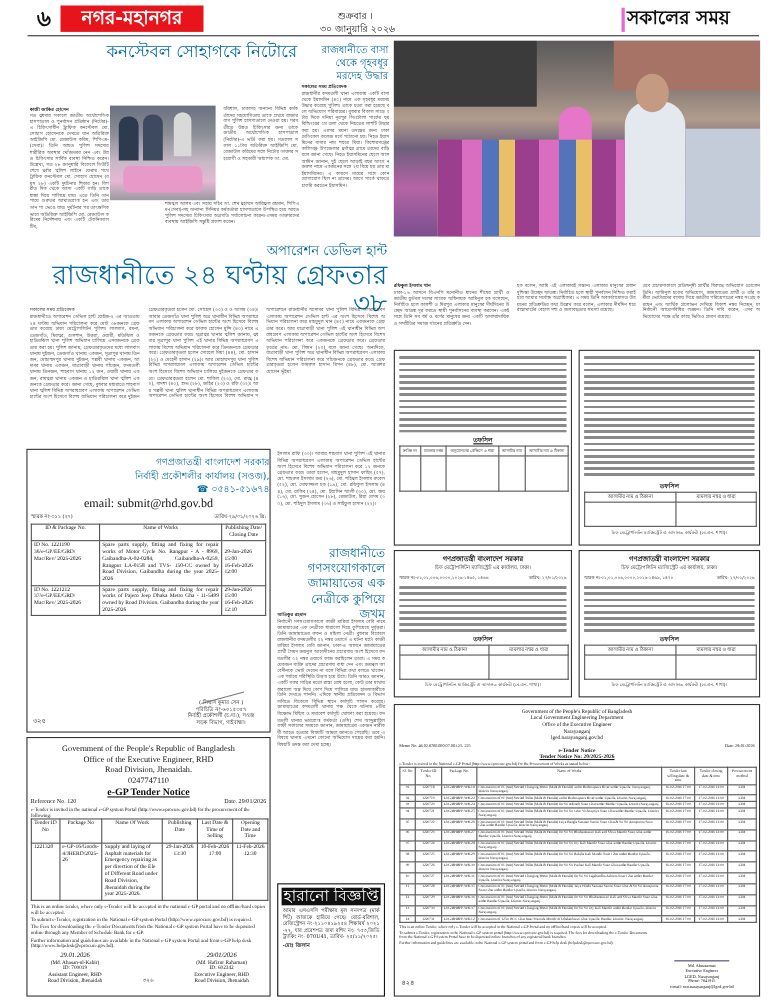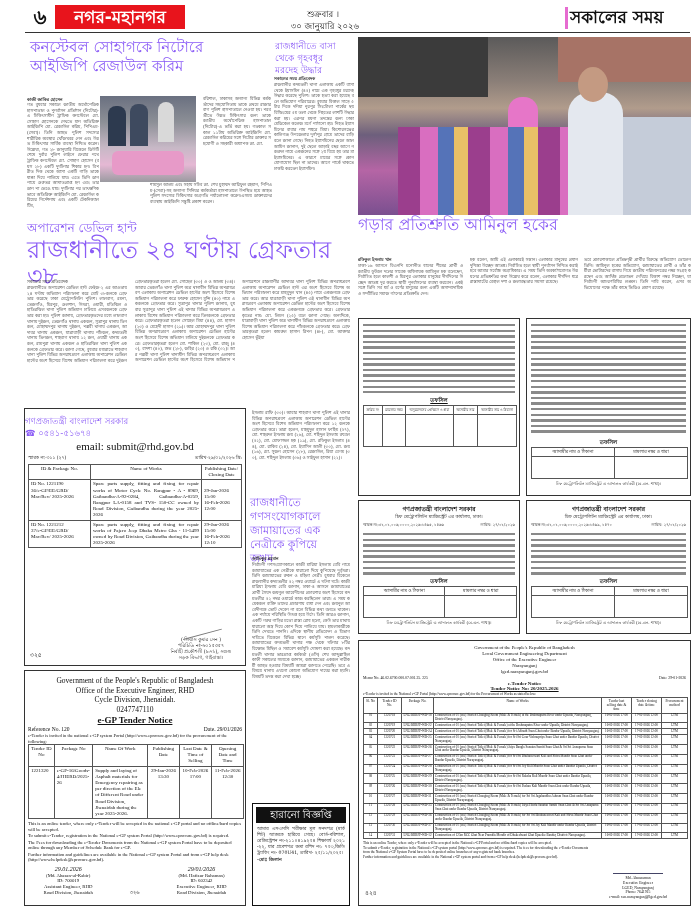--- a/index.html
+++ b/index.html
@@ -1,40 +1,39 @@
 <!DOCTYPE html>
 <html><head>
 <meta charset="utf-8">
 <style>
 *{box-sizing:border-box;margin:0;padding:0}
 body{width:700px;height:910px;background:#fff;font-family:"DejaVu Serif",serif;color:#111;overflow:hidden;position:relative}
 .abs{position:absolute}
 .txt{font-size:4.2px;line-height:5.6px;color:#333;text-align:justify;overflow:hidden;word-break:break-all}
 .txt.filler{background:repeating-linear-gradient(#fff 0,#fff 1px,#8a8a8a 1px,#8a8a8a 3.4px,#fff 3.4px,#fff 5.6px)}
-.head-bn{font-family:"DejaVu Sans",sans-serif;text-align:left;color:#8b5cf6;font-weight:normal}
+.head-bn{font-family:"DejaVu Sans",sans-serif;text-align:right;color:#0369a1;font-weight:normal}
 .box{border:1px solid #333}
 table{border-collapse:collapse;width:100%}
 td,th{border:1px solid #555;font-size:5px;line-height:6.2px;padding:1px 2px;vertical-align:top;font-weight:normal;font-family:"Liberation Serif",serif}
 th{text-align:center}
 .photo{overflow:hidden}
 </style>
 </head>
 <body>
 
 <div class="abs" style="left:27px;top:6px;width:26px;height:22px;font-family:'DejaVu Sans',sans-serif;font-size:20px;font-weight:bold;line-height:22px;text-align:center">৬</div>
 <div class="abs" style="left:55px;top:5px;width:130px;height:24px;background:#e8141c;color:#fff;font-family:'DejaVu Sans',sans-serif;font-size:17px;font-weight:bold;line-height:24px;text-align:center">নগর-মহানগর</div>
 <div class="abs" style="left:283px;top:8px;width:80px;font-family:'DejaVu Sans',sans-serif;font-size:8.5px;text-align:center">শুক্রবার ।</div>
 <div class="abs" style="left:265px;top:20px;width:120px;font-family:'DejaVu Sans',sans-serif;font-size:8.5px;text-align:center">৩০ জানুয়ারি ২০২৬</div>
 <div class="abs" style="left:565px;top:7px;width:3px;height:22px;background:#e66bd0"></div>
 <div class="abs" style="left:570px;top:5px;width:118px;height:24px;font-family:'DejaVu Sans',sans-serif;font-size:17px;font-weight:bold;line-height:24px;color:#111">সকালের সময়</div>
 <div class="abs" style="left:25px;top:32px;width:665px;height:1px;background:#333"></div>
 
 <div class="abs head-bn" style="left:30px;top:38px;width:240px;font-size:15px;line-height:19px">
   <div>কনস্টেবল সোহাগকে নিটোরে</div>
-  <div>আইজিপি রেজাউল করিম</div>
 </div>
 <div class="abs txt" style="left:27px;top:97px;width:70px;font-weight:bold;color:#111">কাজী জাকির হোসেন</div>
 <div class="abs txt" style="left:27px;top:102px;width:72px;height:112px">গত বুধবার সকালে জাতীয় অর্থোপেডিক হাসপাতাল ও পুনর্বাসন প্রতিষ্ঠান (নিটোর)-এ চিকিৎসাধীন ট্রাফিক কনস্টেবল মো. সোহাগ হোসেনকে দেখতে যান অতিরিক্ত আইজিপি মো. রেজাউল করিম, পিপিএম-(সেবা)। তিনি আহত পুলিশ সদস্যের শারীরিক অবস্থার খোঁজখবর নেন এবং উন্নত চিকিৎসার সার্বিক ব্যবস্থা নিশ্চিত করেন। উল্লেখ্য, গত ২৮ জানুয়ারি বিকেলে ডিউটি শেষে দুর্বার পুলিশ লাইনে ফেরার পথে ট্রাফিক কনস্টেবল মো. সোহাগ হোসেন (বয়স ২৮) একটি দুর্ঘটনার শিকার হন। বিপরীত দিক থেকে আসা একটি গাড়ি তাকে ধাক্কা দিয়ে পালিয়ে যায়। এতে তিনি ডান পায়ে গুরুতর আঘাতপ্রাপ্ত হন এবং তার ডান পা ভেঙে যায়। দুর্ঘটনার পর তাৎক্ষণিকভাবে অতিরিক্ত আইজিপি মো. রেজাউল করিমের নির্দেশনায় এবং একটি টেকনিক্যাল টিম,</div>
 <div class="abs photo" style="left:100px;top:96px;width:96px;height:86px;background:linear-gradient(180deg,#6a7080 0%,#8c8f96 30%,#c7b8c6 60%,#e5b8d4 80%,#9a9aa0 100%)">
   <div style="position:absolute;left:8px;top:10px;width:18px;height:40px;background:#2d3a4f;border-radius:8px 8px 0 0"></div>
   <div style="position:absolute;left:30px;top:8px;width:18px;height:42px;background:#3e4a5f;border-radius:8px 8px 0 0"></div>
   <div style="position:absolute;left:58px;top:6px;width:16px;height:40px;background:#d9d9d9;border-radius:8px 8px 0 0"></div>
   <div style="position:absolute;left:12px;top:55px;width:72px;height:24px;background:#e79ac8;border-radius:6px"></div>
 </div>
 <div class="abs txt" style="left:203px;top:96px;width:68px;height:88px">বরিশাল, ঢাকাসহ অন্যান্য বিভিন্ন কর্মকর্তাদের সহযোগিতায় তাকে প্রথমে রাজারবাগ পুলিশ হাসপাতালে নেওয়া হয়। পরবর্তীতে উন্নত চিকিৎসার জন্য তাকে জাতীয় অর্থোপেডিক হাসপাতাল (নিটোর)-এ ভর্তি করা হয়। গতকাল সকাল ১১টায় অতিরিক্ত আইজিপি মো. রেজাউল করিমের সঙ্গে নিটোর ডাক্তার সহযোগী ও সহকারী অধ্যাপক ডা. মো.</div>
@@ -52,21 +51,20 @@
   <div style="position:absolute;left:0;top:0;width:130px;height:60px;background:#3b3b3b"></div>
   <div style="position:absolute;left:200px;top:0;width:133px;height:45px;background:#a77366"></div>
   <div style="position:absolute;left:210px;top:55px;width:55px;height:123px;background:#e4e8ef;border-radius:22px 22px 0 0"></div>
   <div style="position:absolute;left:220px;top:30px;width:30px;height:35px;background:#c49a82;border-radius:50%"></div>
   <div style="position:absolute;left:150px;top:60px;width:30px;height:40px;background:#e676c8;border-radius:14px 14px 0 0"></div>
   <div style="position:absolute;left:40px;top:90px;width:170px;height:88px;background:repeating-linear-gradient(90deg,#9b3e8d 0 22px,#d96ec0 22px 40px,#5573b8 40px 56px,#e9c067 56px 70px)"></div>
   <div style="position:absolute;left:265px;top:80px;width:68px;height:98px;background:#c5ccd9"></div>
 </div>
 
 <div class="abs head-bn" style="left:358px;top:215px;width:333px;font-size:16px;line-height:20px">
-  <div>গড়ার প্রতিশ্রুতি আমিনুল হকের</div>
 </div>
 <div class="abs txt" style="left:358px;top:257px;width:105px;font-weight:bold;color:#111">রফিকুল ইসলাম খান</div>
 <div class="abs txt" style="left:358px;top:263px;width:105px;height:50px">ঢাকা-১৬ আসনে বিএনপি মনোনীত ধানের শীষের প্রার্থী ও জাতীয় ফুটবল দলের সাবেক অধিনায়ক আমিনুল হক বলেছেন, নির্বাচিত হলে কালশী ও মিরপুর এলাকার মানুষের দীর্ঘদিনের উচ্ছেদ আতঙ্ক দূর করতে স্থায়ী পুনর্বাসনের ব্যবস্থা করবেন। একই সঙ্গে তিনি সব ধর্ম ও বর্ণের মানুষের জন্য একটি অসাম্প্রদায়িক ও সম্প্রীতির সমাজ গঠনের প্রতিশ্রুতি দেন।</div>
 <div class="abs txt" style="left:470px;top:257px;width:108px;height:56px">হক বলেন, আমি এই এলাকারই সন্তান। এলাকার মানুষের প্রধান দুশ্চিন্তা উচ্ছেদ আতঙ্ক। নির্বাচিত হলে স্থায়ী পুনর্বাসন নিশ্চিত করাই হবে আমার সর্বোচ্চ অগ্রাধিকার। এ সময় তিনি অবকাঠামোগত উন্নয়নের প্রতিশ্রুতির কথা উল্লেখ করে বলেন, এলাকার দীর্ঘদিন ধরে রাস্তাঘাটের বেহাল দশা ও জলাবদ্ধতার সমস্যা রয়েছে।</div>
 <div class="abs txt" style="left:584px;top:257px;width:107px;height:56px">তবে প্রচারণাকালে প্রতিদ্বন্দ্বী প্রার্থীর বিরুদ্ধে অভিযোগ তোলেন তিনি। আমিনুল হকের অভিযোগ, জামায়াতের প্রার্থী ও তাঁর কর্মীরা ভোটারদের বাসায় গিয়ে জাতীয় পরিচয়পত্রের নম্বর সংগ্রহ করছেন এবং আর্থিক প্রলোভন দেখিয়ে বিকাশ নম্বর নিচ্ছেন, যা নির্বাচনী আচরণবিধির লঙ্ঘন। তিনি দাবি করেন, এসব অভিযোগের পক্ষে তাঁর কাছে ভিডিও প্রমাণ রয়েছে।</div>
 
 <div class="abs head-bn" style="left:27px;top:220px;width:325px;font-size:12px;line-height:16px">অপারেশন ডেভিল হান্ট</div>
 <div class="abs head-bn" style="left:27px;top:237px;width:325px;font-size:24px;line-height:26px;font-weight:normal">রাজধানীতে ২৪ ঘণ্টায় গ্রেফতার ৩৮</div>
 <div class="abs txt" style="left:27px;top:279px;width:100px;color:#111">সকালের সময় প্রতিবেদক</div>
 <div class="abs txt" style="left:27px;top:285px;width:100px;height:78px">রাজধানীতে অপারেশন ডেভিল হান্ট ফেইজ-২ এর আওতায় ২৪ ঘণ্টায় অভিযান পরিচালনা করে মোট ৩৮জনকে গ্রেফতার করেছে ঢাকা মেট্রোপলিটন পুলিশ। লালবাগ, রমনা, তেজগাঁও, মিরপুর, গুলশান, উত্তরা, ওয়ারী, মতিঝিল ও হাতিরঝিল থানা পুলিশ অভিযান চালিয়ে এসবজনকে গ্রেফতার করা হয়। পুলিশ জানায়, গ্রেফতারকৃতদের মধ্যে লালবাগ থানায় দুইজন, তেজগাঁও থানায় একজন, সূত্রাপুর থানায় তিনজন, মোহাম্মদপুর থানায় দুইজন, পল্লবী থানায় একজন, আদাবর থানায় একজন, যাত্রাবাড়ী থানায় পাঁচজন, কদমতলী থানায় তিনজন, শাহবাগ থানায় ১২ জন, ওয়ারী থানায় একজন, রামপুরা থানায় একজন ও হাতিরঝিল থানা পুলিশ একজনকে গ্রেফতার করে। জানা গেছে, বুধবার মধ্যরাতে শাহবাগ থানা পুলিশ বিভিন্ন অপরাধপ্রবণ এলাকায় অপারেশন ডেভিল হান্টের অংশ হিসেবে বিশেষ অভিযান পরিচালনা করে দুইজনকে গ্রেফতার করে।</div>
@@ -80,20 +78,21 @@
   <div>জামায়াতের এক</div>
   <div>নেত্রীকে কুপিয়ে</div>
   <div>জখম</div>
 </div>
 <div class="abs txt" style="left:252px;top:556px;width:98px;font-weight:bold;color:#111">আতিকুর রহমান</div>
 <div class="abs txt" style="left:252px;top:562px;width:98px;height:238px">নির্বাচনী গণসংযোগকালে কাজী মারিয়া ইসলাম বেবি নামে জামায়াতের এক নেত্রীকে ধারালো দিয়ে কুপিয়েছে দুর্বৃত্তরা। তিনি জামায়াতের রুকন ও মহিলা নেত্রী। বুধবার বিকেলে রাজধানীর কদমতলীর ৫২ নম্বর ওয়ার্ডে এ ঘটনা ঘটে। কাজী মারিয়া ইসলাম বেবি জানান, ঢাকা-৪ আসনে জামায়াতের প্রার্থী সৈয়দ জয়নুল আবেদীনের প্রচারণার অংশ হিসেবে কদমতলীর ৫২ নম্বর ওয়ার্ডে কাজ করছিলেন তারা। এ সময় কয়েকজন ব্যক্তি তাদের প্রচারণায় বাধা দেন এবং জয়নুল আবেদীনকে ভোট দেবেন না বলে বিভিন্ন কথা বলতে থাকেন। এক পর্যায়ে পরিস্থিতি উত্তপ্ত হয়ে উঠে। তিনি আরও জানান, একটি গরুর গাড়ির মতো রাস্তা রোধ হলো, কেউ তার মাথায় ধারালো অস্ত্র দিয়ে কোপ দিয়ে পালিয়ে যায়। হামলাকারীকে তিনি দেখতে পাননি। এদিকে স্থানীয় প্রতিবেদন ও বিভাগ দাবিতে বিকেলে বিভিন্ন স্থানে কর্মসূচি পালন করেছে। জামায়াতের কদমতলী থানার পক্ষ থেকে ঘটনার ৮টির বিক্ষোভ মিছিল ও সমাবেশ কর্মসূচি ঘোষণা করা হয়েছে। কদমতলী থানার ভারপ্রাপ্ত কর্মকর্তা (ওসি) শেখ আব্দুল্লাহিল কাফী সকালের সময়কে জানান, জামায়াতের একজন নারীকর্মী আহত হওয়ার বিষয়টি আমরা জানতে পেরেছি। তবে এ বিষয়ে থানায় এখনো কোনো অভিযোগ দায়ের করা হয়নি। বিষয়টি তদন্ত করা দেখা হচ্ছে।</div>
 
 <div class="abs box" style="left:24px;top:408px;width:222px;height:258px">
   <div class="head-bn" style="margin-top:6px;font-size:8.5px;line-height:12px">
     <div>গণপ্রজাতন্ত্রী বাংলাদেশ সরকার</div>
+    <div>নির্বাহী প্রকৌশলীর কার্যালয় (সওজ),</div>
     <div><span>☎</span> <span>০৫৪১-৫১৬৭৪</span></div>
   </div>
   <div style="text-align:center;font-family:'Liberation Serif',serif;font-size:11px;line-height:14px">email: submit@rhd.gov.bd</div>
   <div style="display:flex;justify-content:space-between;font-size:4.5px;padding:2px 3px">
     <span>স্মারক নং-৩১১ (২৭)</span>
     <span>তারিখ-২৯/০১/২০২৬ খ্রি:</span>
   </div>
   <table style="width:214px;margin-left:3px">
     <tbody>
         <tr>
@@ -126,21 +125,21 @@
     <div>নির্বাহী প্রকৌশলী (চ:দা:), সওজ</div>
     <div>সড়ক বিভাগ, গাইবান্ধা।</div>
   </div>
   <div style="position:absolute;left:5px;bottom:4px;font-size:6px">৩২৫</div>
 </div>
 
 <div class="abs box" style="left:24px;top:670px;width:222px;height:236px">
   <div style="text-align:center;font-family:'Liberation Serif',serif;font-size:7.5px;line-height:9.5px;margin-top:5px">
     <div>Government of the People's Republic of Bangladesh</div>
     <div>Office of the Executive Engineer, RHD</div>
-    <div>Cycle Division, Jhenaidah.</div>
+    <div>Road Division, Jhenaidah.</div>
     <div>0247747110</div>
   </div>
   <div style="text-align:center;font-family:'Liberation Serif',serif;font-size:9px;font-weight:bold;text-decoration:underline;margin-top:1px">e-GP Tender Notice</div>
   <div style="display:flex;justify-content:space-between;font-family:'Liberation Serif',serif;font-size:5.5px;padding:1px 3px">
     <span>Reference No. 120</span>
     <span>Date. 29/01/2026</span>
   </div>
   <div style="font-family:'Liberation Serif',serif;font-size:4.5px;line-height:5.5px;padding:0 3px">e-Tender is invited in the national e-GP system Portal (http://www.eprocure.gov.bd) for the procurement of the following:</div>
   <table style="width:216px;margin-left:3px">
     <tbody>
@@ -181,21 +180,21 @@
       <div style="font-style:italic;font-size:6px">29/01/2026</div>
       <div>(Md. Hafizur Rahaman)</div>
       <div>ID: 602342</div>
       <div>Executive Engineer, RHD</div>
       <div>Road Division, Jhenaidah</div>
     </div>
   </div>
 </div>
 
 <div class="abs box" style="left:252px;top:803px;width:98px;height:103px;border:1.5px solid #111">
-  <div style="background:#111;color:#fff;text-align:center;font-family:'DejaVu Sans',sans-serif;font-size:10px;line-height:16px;margin:3px">হারানো বিজ্ঞপ্তি</div>
+  <div style="background:#111;color:#fff;text-align:center;font-family:'DejaVu Sans',sans-serif;font-size:14px;line-height:16px;margin:3px">হারানো বিজ্ঞপ্তি</div>
   <div style="font-size:4.6px;line-height:6px;padding:0 4px;text-align:justify;word-break:break-all">আমার এসএসসি পরীক্ষার মূল সনদপত্র (মার্কশিট) আজকে হারিয়ে গেছে। বোর্ড-বরিশাল, রেজিস্ট্রেশন নং-২১১০৪১৯২৫৪ শিক্ষাবর্ষ ২০২১-২২, যার প্রবেশপত্র জমা রশিদ নং: ৭৫৩,জিডি ট্র্যাকিং নং- 070U41, তারিখ- ২৫/১১/২০২৫।</div>
   <div style="font-size:4.6px;padding:0 4px;font-weight:bold">-মোঃ জিলান</div>
 </div>
 
 <div class="abs box" style="left:358px;top:318px;width:162px;height:178px">
   <div class="txt filler" style="margin:4px;height:70px"></div>
   <div style="text-align:center;font-size:5.5px;text-decoration:underline;font-weight:bold">তফসিল</div>
   <table style="width:154px;margin-left:4px">
     <tbody>
         <tr>

